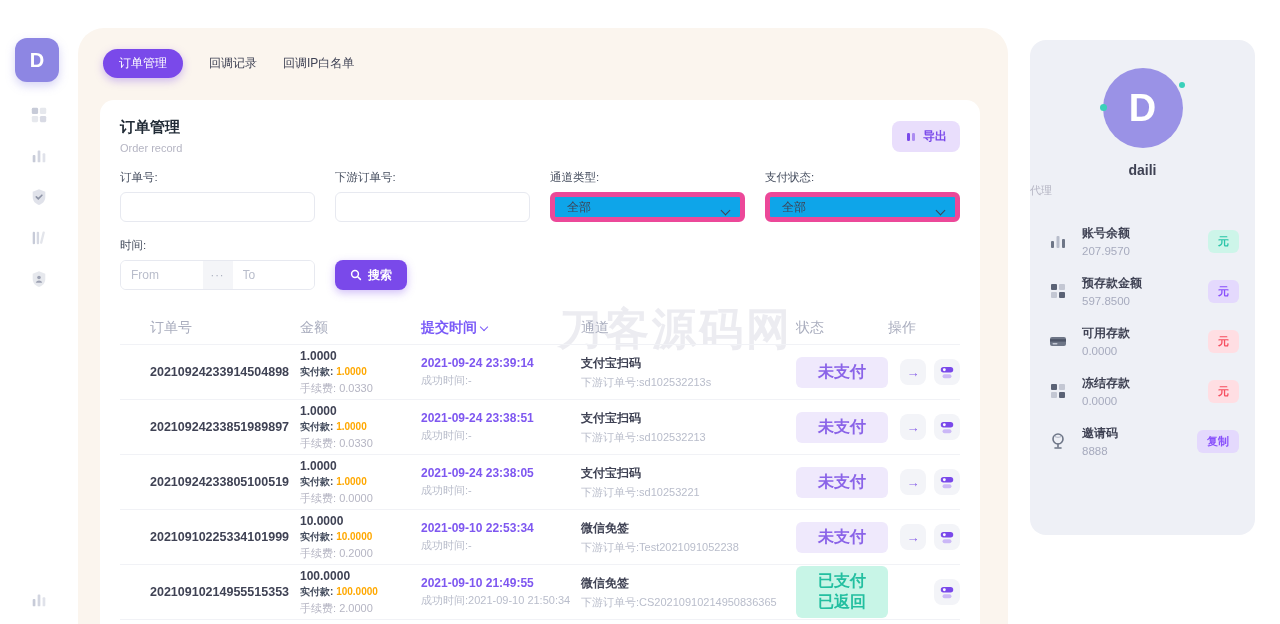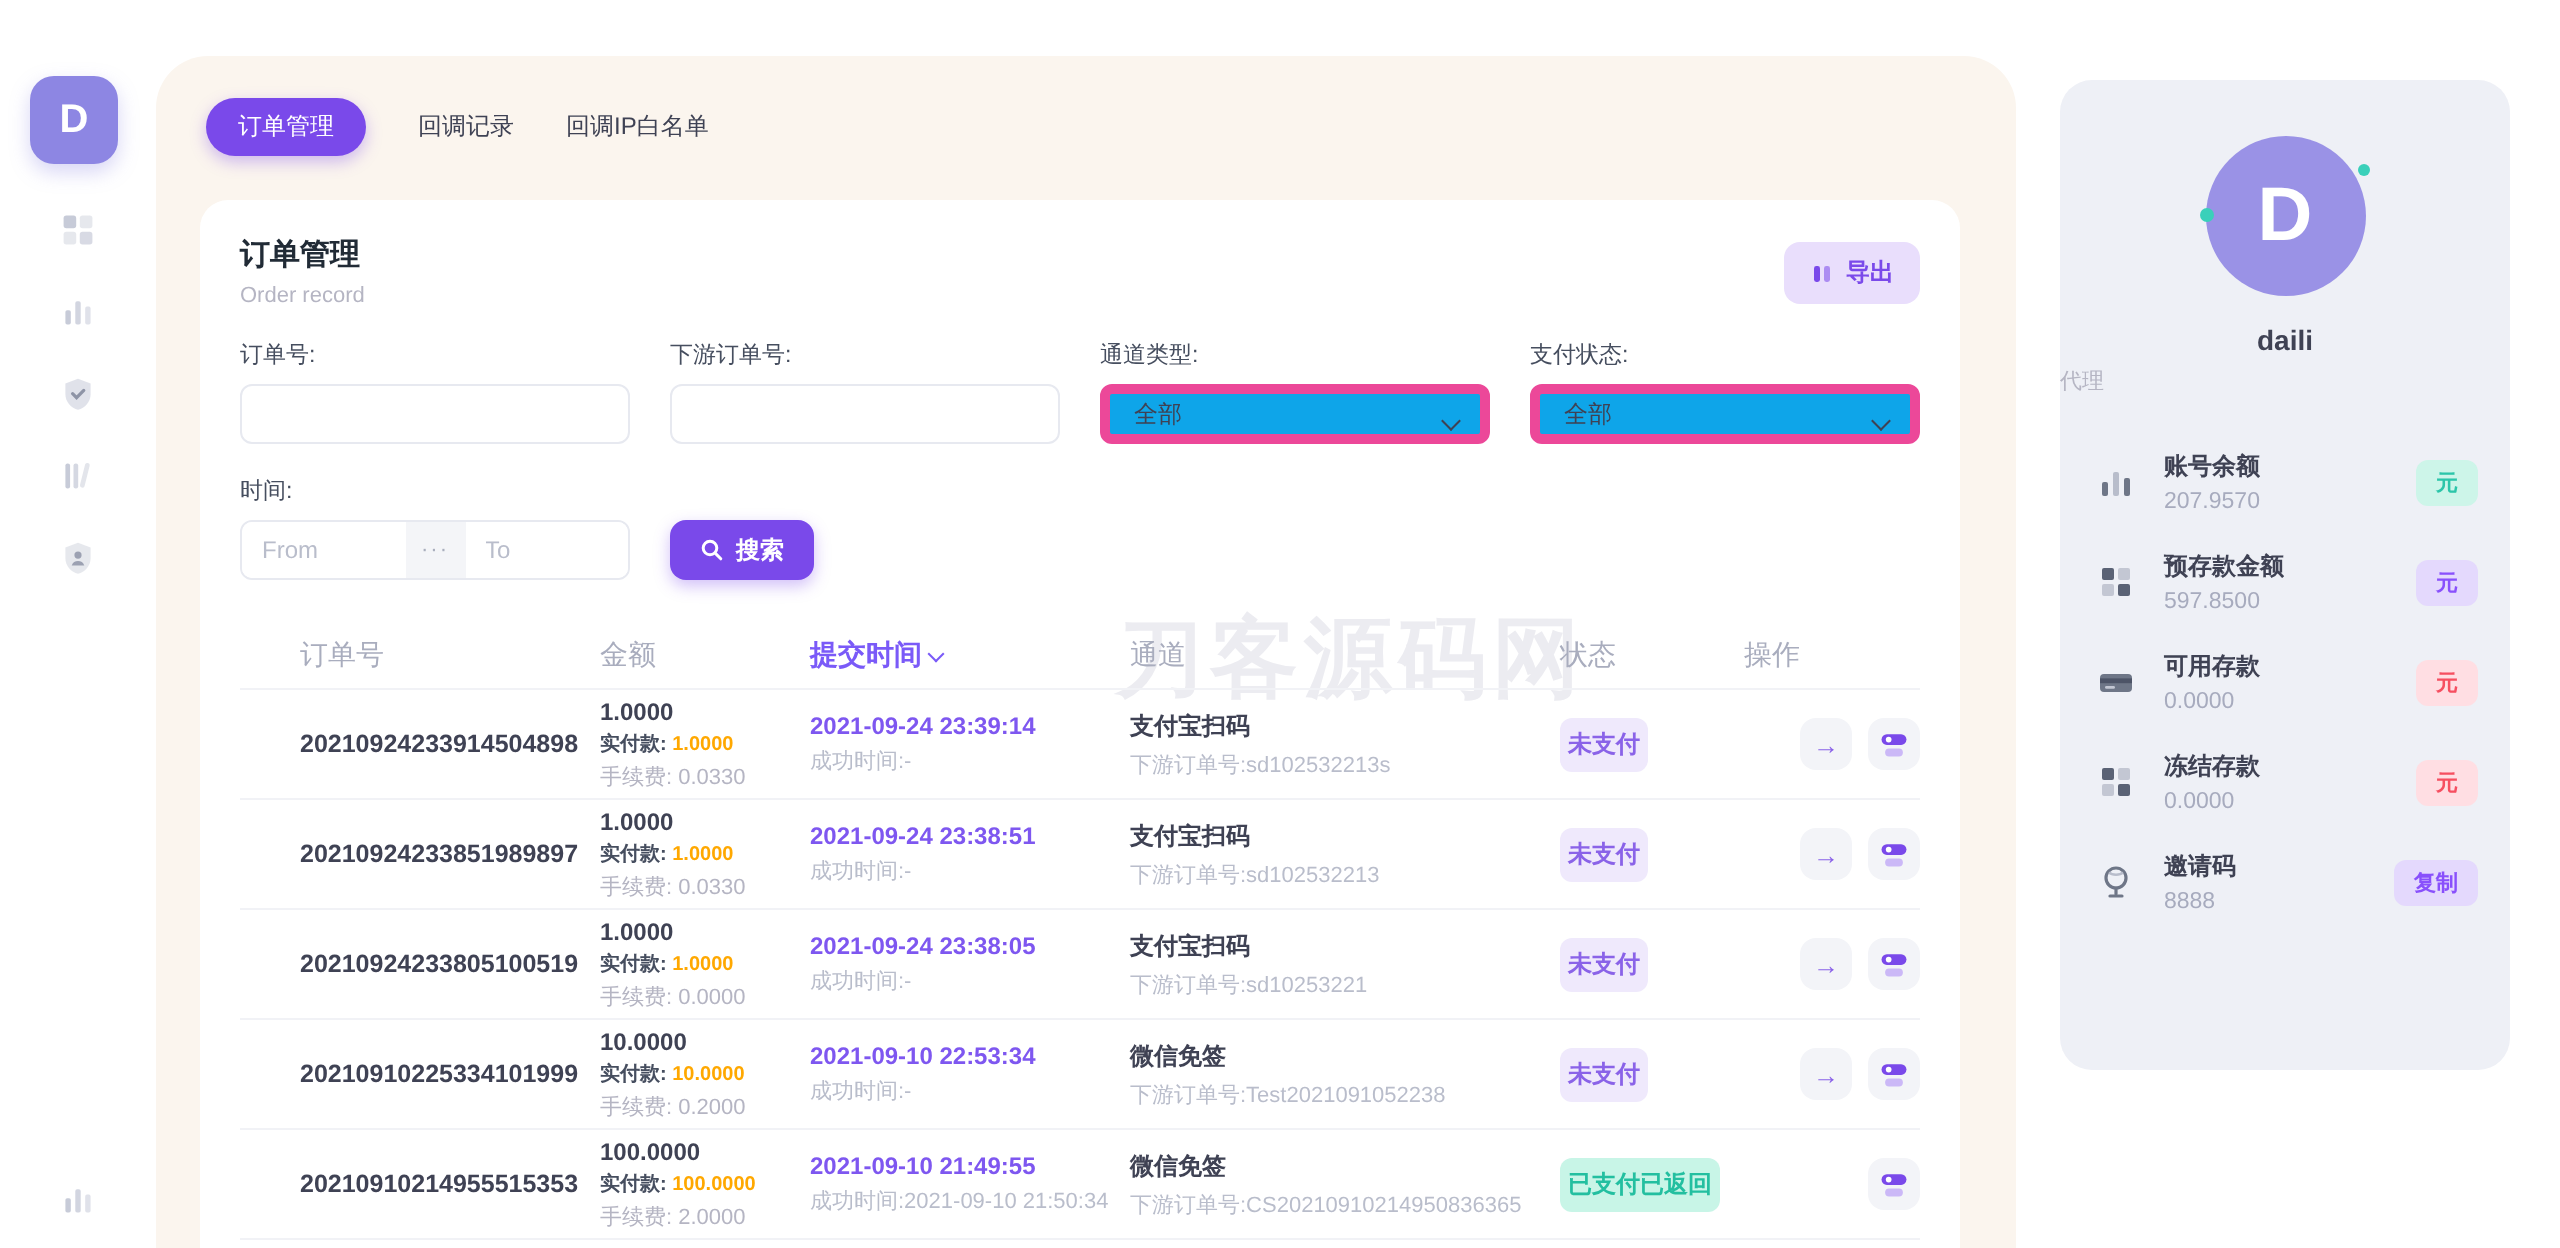--- a/index.html
+++ b/index.html
@@ -50,37 +50,37 @@
 
   
   .table { position:relative; margin-top:22px; }
   .watermark { position:absolute; left:438px; top:-12px; font-size:44px; font-weight:900; color:#ECECF1; letter-spacing:3px; z-index:0; pointer-events:none; }
   .t-head, .t-row { position:relative; display:flex; align-items:center; z-index:1; }
   .t-head { height:32px; font-size:14px; color:#A9ADBE; }
   .t-row { height:55px; border-top:1px solid #F1F2F6; }
   .col-check { width:30px; }
   .col-order { width:150px; }
   .col-amount { width:105px; }
-  .col-time { width:160px; }
+  .col-time { width:160px;margin-left:16px; }
   .col-channel { width:215px; }
   .col-status { width:92px; }
   .col-action { flex:1; display:flex; justify-content:flex-end; gap:8px; }
   .cbx { width:16px; height:16px; border-radius:5px; background:#EDEEF3; cursor:pointer; }
   .t-head .cbx { background:#F0F1F5; }
   .sort-col { color:#7A5AF8; font-weight:bold; display:flex; align-items:center; gap:4px; }
   .sort-arrow { width:6px; height:6px; border-right:1.5px solid #7A5AF8; border-bottom:1.5px solid #7A5AF8; transform:rotate(45deg); margin-top:-3px; }
   .order-no { font-size:12.5px; font-weight:bold; color:#3F4254; }
   .amt-main { font-size:12px; font-weight:bold; color:#3F4254; }
   .amt-line { font-size:10px; font-weight:bold; color:#464E5F; margin-top:2px; }
   .amt-line .paid-val { color:#FFA800; }
   .fee-line { font-size:11px; color:#B5B5C3; margin-top:2px; }
   .time-main { font-size:12px; font-weight:bold; color:#7E57F0; }
   .time-sub, .chan-sub { font-size:11px; color:#B9BDCB; margin-top:3px; }
   .chan-main { font-size:12px; font-weight:bold; color:#3F4254; }
-  .pill { display:inline-block; font-size:12px; font-weight:bold; border-radius:6px; padding:5px 4px; }
+  .pill { display:inline-block; font-size:16px; font-weight:bold; border-radius:6px; padding:5px 22px; }
   .pill.unpaid { background:#EFE9FC; color:#8A63E8; }
   .pill.paid { background:#C8F5E7; color:#23BFA0; }
   .act-btn { width:26px; height:26px; border-radius:8px; background:#F3F4F8; border:none; cursor:pointer;
     display:flex; align-items:center; justify-content:center; color:#8A63E8; font-size:13px; font-weight:bold; padding:0; }
 
   
   .profile-card { position:absolute; left:1030px; top:40px; width:225px; height:495px; background:#EEF0F6; border-radius:16px; z-index:2; }
   .avatar { position:relative; width:80px; height:80px; border-radius:50%; background:#9A92E6; color:#fff;
     font-size:38px; font-weight:bold; display:flex; align-items:center; justify-content:center; margin:28px auto 0; }
   .avatar .dot1 { position:absolute; left:-3px; top:36px; width:7px; height:7px; border-radius:50%; background:#3AD0BA; }

